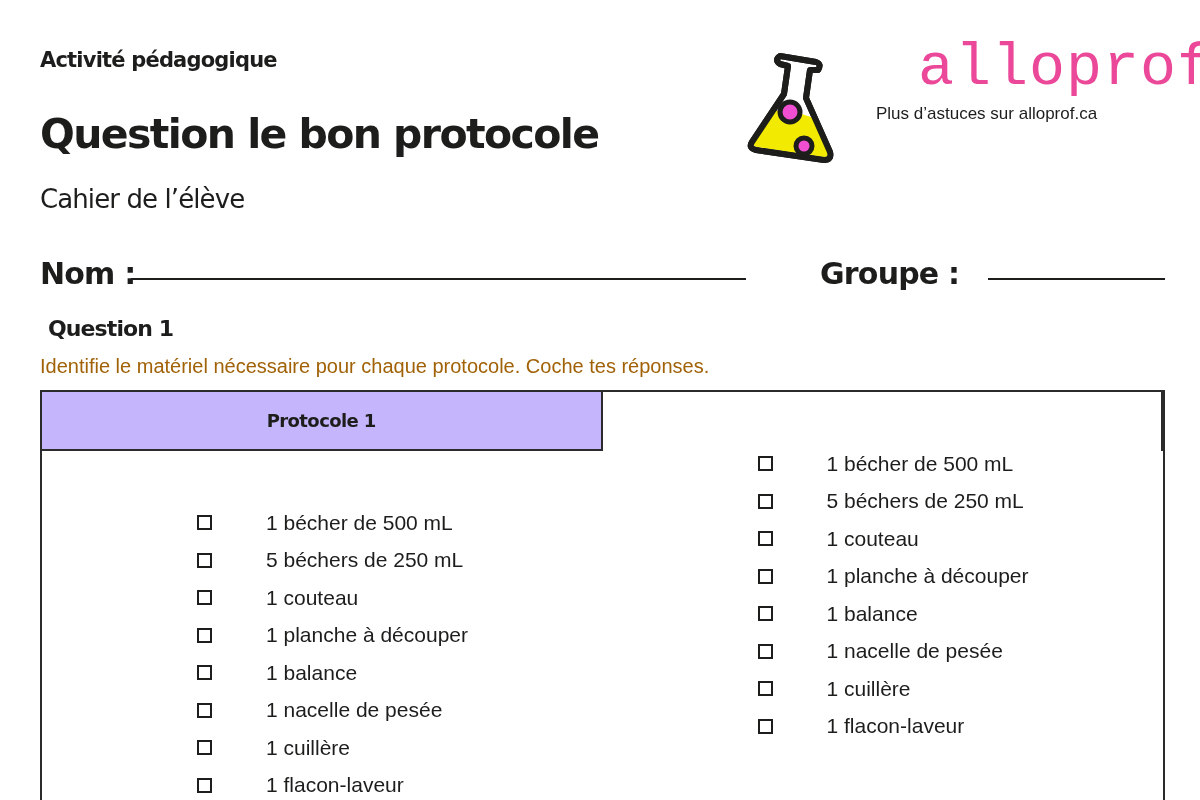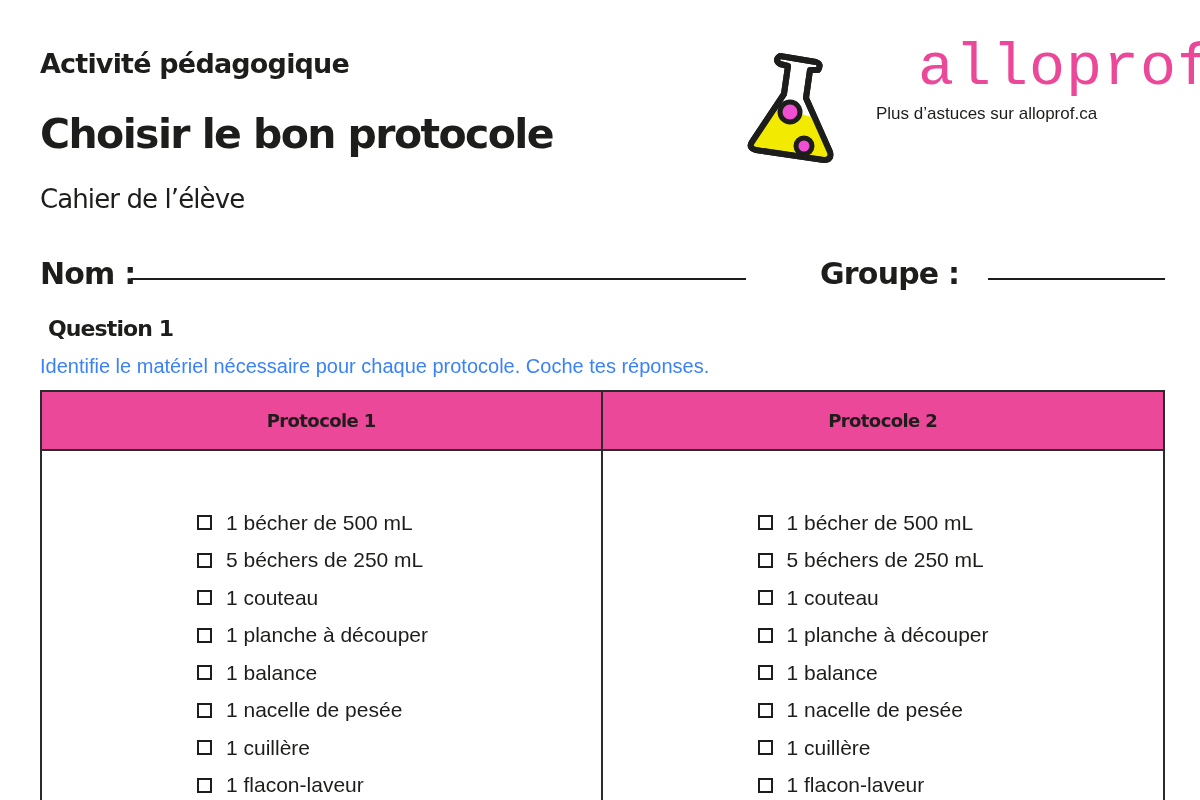--- a/index.html
+++ b/index.html
@@ -5,21 +5,21 @@
   html, body { margin: 0; padding: 0; }
   body {
     width: 1200px; height: 800px; overflow: hidden;
     background: #ffffff; color: #1d1d1b;
     font-family: "DejaVu Sans", sans-serif;
     position: relative;
   }
   .kicker {
     position: absolute; left: 40px; top: 48px;
     font-family: "DejaVu Sans", sans-serif; font-weight: 700;
-    font-size: 27px; letter-spacing: -0.8px; color: #1d1d1b;
+    font-size: 21px; letter-spacing: -0.8px; color: #1d1d1b;
   }
   .title {
     position: absolute; left: 40px; top: 110px;
     font-family: "DejaVu Sans", sans-serif; font-weight: 700;
     font-size: 41px; letter-spacing: -1.6px; color: #1d1d1b;
   }
   .subtitle {
     position: absolute; left: 40px; top: 184px;
     font-family: "DejaVu Sans", sans-serif; font-weight: 400;
     font-size: 26px; letter-spacing: -0.9px; color: #1d1d1b;
@@ -40,48 +40,48 @@
     font-size: 30px; letter-spacing: -0.8px; color: #1d1d1b;
   }
   .field-line { position: absolute; top: 278px; height: 0; border-top: 2px solid #1d1d1b; }
   .question-title {
     position: absolute; left: 48px; top: 316px;
     font-family: "DejaVu Sans", sans-serif; font-weight: 700;
     font-size: 22px; letter-spacing: -0.9px; color: #1d1d1b;
   }
   .instruction {
     position: absolute; left: 40px; top: 355px;
-    font-family: "Liberation Sans", sans-serif; font-size: 20px; color: #3b82f6;
+    font-family: "Liberation Sans", sans-serif; font-size: 20px; color: #a16207;
   }
   .table {
     position: absolute; left: 40px; top: 390px; width: 1125px; height: 430px;
     border: 2px solid #2b2b2b; box-sizing: border-box;
     display: grid; grid-template-columns: 1fr 1fr; grid-template-rows: 59px 1fr;
   }
   .th {
-    background: #ec4899; display: flex; align-items: center; justify-content: center;
+    background: #c4b5fd; display: flex; align-items: center; justify-content: center;
     font-family: "DejaVu Sans", sans-serif; font-weight: 700; font-size: 18px;
     letter-spacing: -0.6px; color: #1d1d1b;
     border-bottom: 2px solid #2b2b2b;
   }
   .th.first, .td.first { border-right: 2px solid #2b2b2b; }
   .td { position: relative; }
   .list { position: absolute; top: 53px; margin: 0; padding: 0; list-style: none; }
   .list li { display: flex; align-items: center; height: 37.5px; }
   .box {
     width: 15px; height: 15px; border: 2px solid #1d1d1b; box-sizing: border-box;
     margin-right: 14px; flex: none; background: #fff;
   }
-  .item-label { font-family: "Liberation Sans", sans-serif; font-size: 21px; color: #1d1d1b; }
+  .item-label { font-family: "Liberation Sans", sans-serif; font-size: 21px; color: #1d1d1b; margin-left: 40px; }
 </style>
 </head>
 <body>
 
 <div class="kicker">Activité pédagogique</div>
-<div class="title">Choisir le bon protocole</div>
+<div class="title">Question le bon protocole</div>
 <div class="subtitle">Cahier de l’élève</div>
 
 <svg class="flask" viewBox="0 0 92 120">
   <path d="M36 8 L72 14 Q78 16 74 22 L66 22 L62 50 L86 104 Q88 112 80 112 L12 102 Q4 100 8 94 L40 46 L44 18 L36 16 Q30 12 36 8 Z" fill="#ffffff" stroke="#1d1d1b" stroke-width="6" stroke-linejoin="round"></path>
   <path d="M28 64 L44 60 Q56 66 70 70 L84 104 Q85 109 80 109 L13 99 Q8 98 10 94 Z" fill="#f2ea00"></path>
   <path d="M36 8 L72 14 Q78 16 74 22 L66 22 L62 50 L86 104 Q88 112 80 112 L12 102 Q4 100 8 94 L40 46 L44 18 L36 16 Q30 12 36 8 Z" fill="none" stroke="#1d1d1b" stroke-width="6" stroke-linejoin="round"></path>
   <circle cx="46" cy="64" r="10" fill="#f04fd2" stroke="#1d1d1b" stroke-width="5"></circle>
   <circle cx="60" cy="98" r="8" fill="#f04fd2" stroke="#1d1d1b" stroke-width="5"></circle>
 </svg>
 
@@ -91,21 +91,20 @@
 <div class="field-label" style="left:40px;">Nom :</div>
 <div class="field-line" style="left:131px; width:615px;"></div>
 <div class="field-label" style="left:820px;">Groupe :</div>
 <div class="field-line" style="left:988px; width:177px;"></div>
 
 <div class="question-title">Question 1</div>
 <div class="instruction">Identifie le matériel nécessaire pour chaque protocole. Coche tes réponses.</div>
 
 <div class="table">
   <div class="th first">Protocole 1</div>
-  <div class="th">Protocole 2</div>
 
   <div class="td first">
     <ul class="list" style="left:155px;">
       <li>
           <span class="box"></span>
           <span class="item-label">1 bécher de 500 mL</span>
         </li>
       <li>
           <span class="box"></span>
           <span class="item-label">5 béchers de 250 mL</span>

